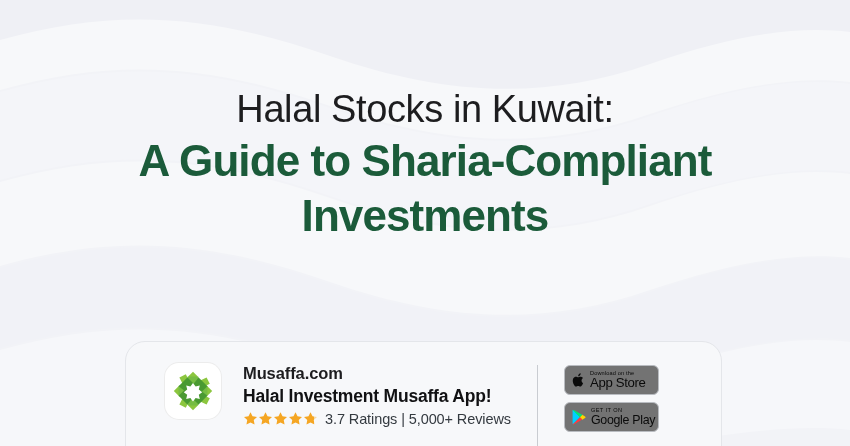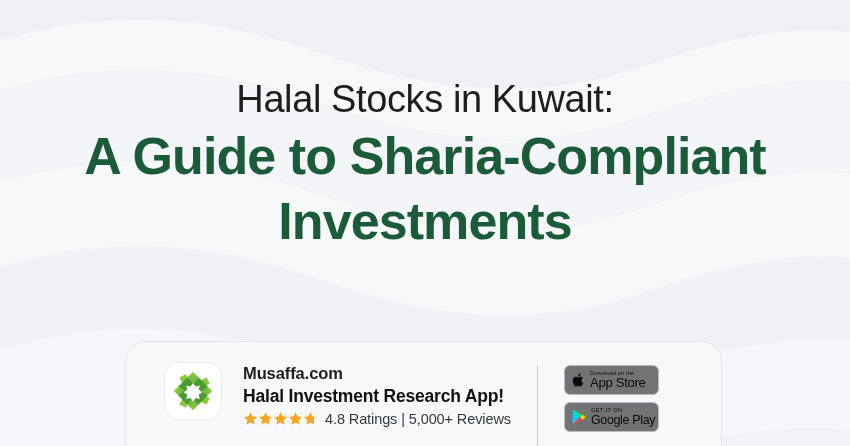--- a/index.html
+++ b/index.html
@@ -43,21 +43,21 @@
   .title-line-1 {
     font-size: 38px;
     font-weight: 400;
     color: #1d1d1f;
     letter-spacing: -0.4px;
     line-height: 1.18;
     margin-bottom: 3px;
   }
 
   .title-line-2 {
-    font-size: 52px;
+    font-size: 44px;
     font-weight: 700;
     color: #1b5b3a;
     letter-spacing: -0.9px;
     line-height: 1.24;
     max-width: 700px;
   }
 
   
   .app-card {
     position: absolute;
@@ -258,21 +258,21 @@
             </g>
 
             <polygon fill="#ffffff" points="50,30 56.5,38.5 67,36 64.5,46.5 73,53 64.5,59.5 67,70 56.5,67.5 50,76 43.5,67.5 33,70 35.5,59.5 27,53 35.5,46.5 33,36 43.5,38.5"></polygon>
           </g>
         </svg>
       </span>
     </div>
 
     <div class="card-text">
       <div class="brand-name">Musaffa.com</div>
-      <div class="tagline">Halal Investment Research App!</div>
+      <div class="tagline">Halal Investment Musaffa App!</div>
 
       <div class="rating-row">
         <span class="stars">
           <span class="star">
             <svg width="15" height="15" viewBox="0 0 24 24">
                 <polygon fill="#f5a623" points="12,1.8 15.2,8.4 22.4,9.4 17.2,14.5 18.5,21.7 12,18.3 5.5,21.7 6.8,14.5 1.6,9.4 8.8,8.4"></polygon>
               </svg>
           </span>
           <span class="star">
             <svg width="15" height="15" viewBox="0 0 24 24">
@@ -294,21 +294,21 @@
               <defs>
                 <linearGradient id="partialStar" x1="0" x2="1" y1="0" y2="0">
                   <stop offset="0.8" stop-color="#f5a623"></stop>
                   <stop offset="0.8" stop-color="#f7d9a0"></stop>
                 </linearGradient>
               </defs>
               <polygon fill="url(#partialStar)" points="12,1.8 15.2,8.4 22.4,9.4 17.2,14.5 18.5,21.7 12,18.3 5.5,21.7 6.8,14.5 1.6,9.4 8.8,8.4"></polygon>
             </svg>
           </span>
         </span>
-        <span class="rating-text">4.8 Ratings | 5,000+ Reviews</span>
+        <span class="rating-text">3.7 Ratings | 5,000+ Reviews</span>
       </div>
     </div>
   </div>
 
   <div class="card-divider"></div>
 
   <div class="store-badges">
 
     <a class="badge">
       <span class="badge-icon">

